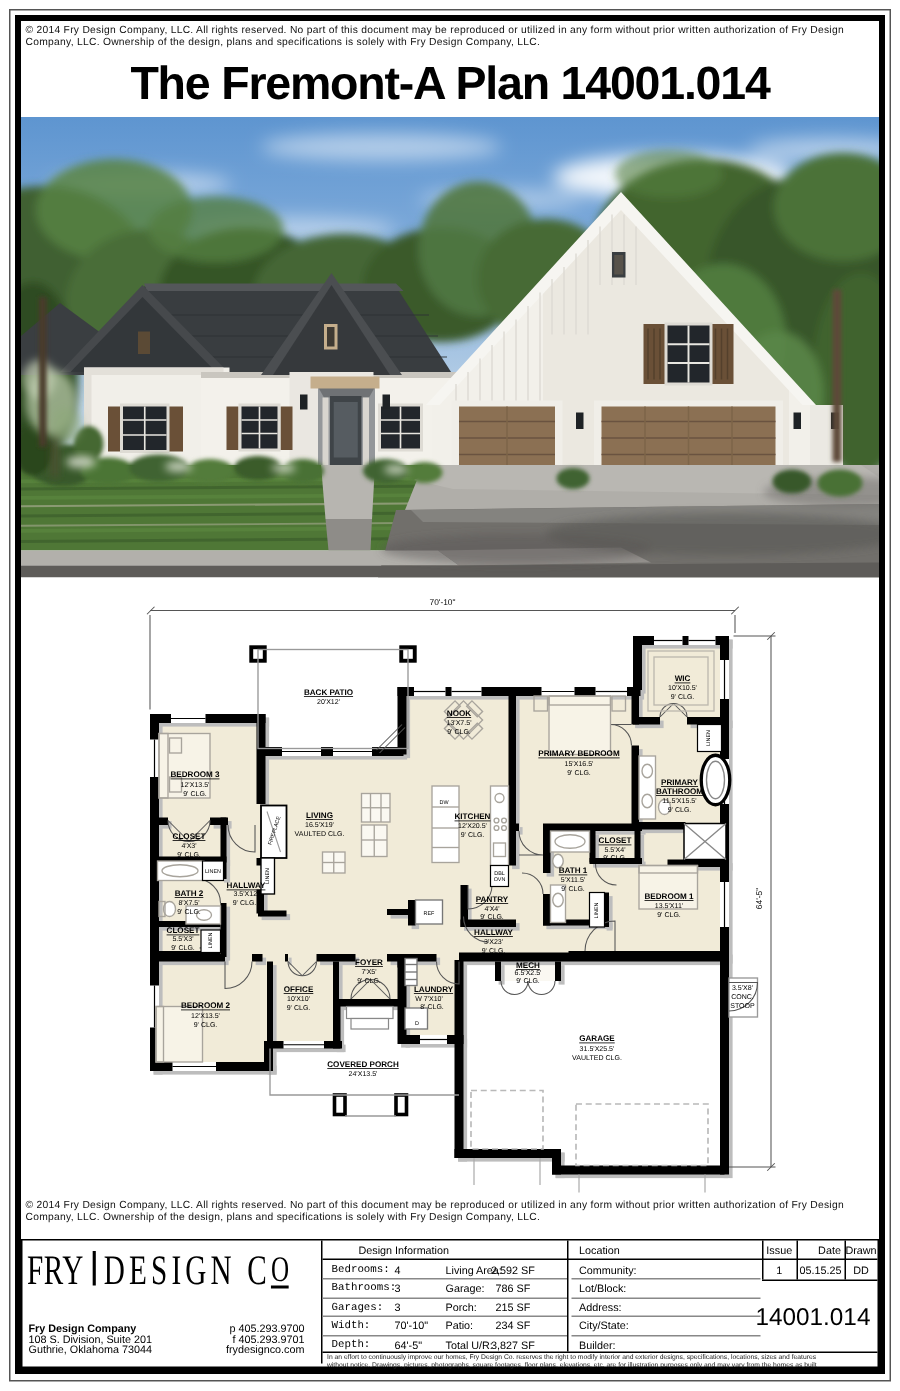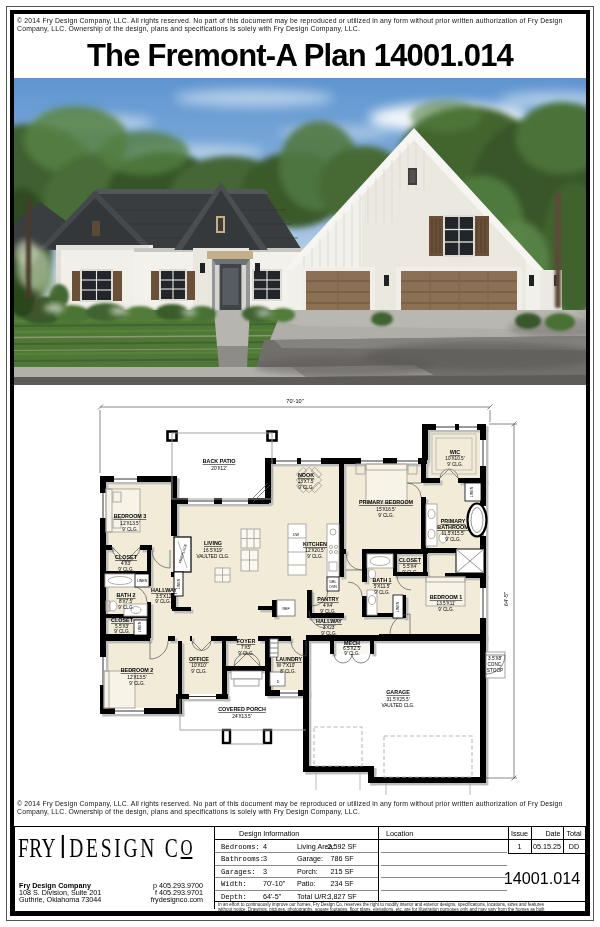--- a/index.html
+++ b/index.html
@@ -817,29 +817,30 @@
   <div class="abs" style="left:248px;top:14.5px;line-height:12.4px;">4<br>3<br>3<br>70'-10"<br>64'-5"</div>
   <div class="abs" style="left:282px;top:14.5px;line-height:12.4px;">Living Area:<br>Garage:<br>Porch:<br>Patio:<br>Total U/R:</div>
   <div class="abs" style="left:295px;top:14.5px;width:64px;text-align:center;line-height:12.4px;">2,592 SF<br>786 SF<br>215 SF<br>234 SF<br>3,827 SF</div>
 
   <div class="abs" style="left:200px;top:25.5px;width:163px;height:0.8px;background:#888;"></div>
   <div class="abs" style="left:200px;top:38px;width:163px;height:0.8px;background:#888;"></div>
   <div class="abs" style="left:200px;top:50.5px;width:163px;height:0.8px;background:#888;"></div>
   <div class="abs" style="left:200px;top:63px;width:163px;height:0.8px;background:#888;"></div>
 
   <div class="abs" style="left:371px;top:2.5px;">Location</div>
+  <div class="abs" style="left:371px;top:14.5px;line-height:12.4px;">Community:<br>Lot/Block:<br>Address:<br>City/State:<br>Builder:</div>
 
   <div class="abs" style="left:366px;top:25.5px;width:126px;height:0.8px;background:#888;"></div>
   <div class="abs" style="left:366px;top:38px;width:126px;height:0.8px;background:#888;"></div>
   <div class="abs" style="left:366px;top:50.5px;width:126px;height:0.8px;background:#888;"></div>
   <div class="abs" style="left:366px;top:63px;width:126px;height:0.8px;background:#888;"></div>
 
   <div class="abs" style="left:493px;top:2.5px;width:23px;text-align:center;">Issue</div>
   <div class="abs" style="left:516px;top:2.5px;width:44px;text-align:center;">Date</div>
-  <div class="abs" style="left:548px;top:2.5px;width:22px;text-align:center;">Total</div>
+  <div class="abs" style="left:548px;top:2.5px;width:22px;text-align:center;">Drawn</div>
   <div class="abs" style="left:493px;top:15.5px;width:23px;text-align:center;">1</div>
   <div class="abs" style="left:516px;top:15.5px;width:32px;text-align:center;">05.15.25</div>
   <div class="abs" style="left:548px;top:15.5px;width:22px;text-align:center;">DD</div>
 
   <div class="abs" style="left:487px;top:42px;width:80px;text-align:center;font-size:16.2px;">14001.014</div>
 
   <div class="abs" style="left:203px;top:75px;width:366px;font-size:4.5px;line-height:5.7px;color:#222;"><span style="white-space:nowrap;">In an effort to continuously improve our homes, Fry Design Co. reserves the right to modify interior and exterior designs, specifications, locations, sizes and features</span><br><span style="white-space:nowrap;">without notice. Drawings, pictures, photographs, square footages, floor plans, elevations, etc. are for illustration purposes only and may vary from the homes as built</span></div>
 </div>
 
 </body></html>

